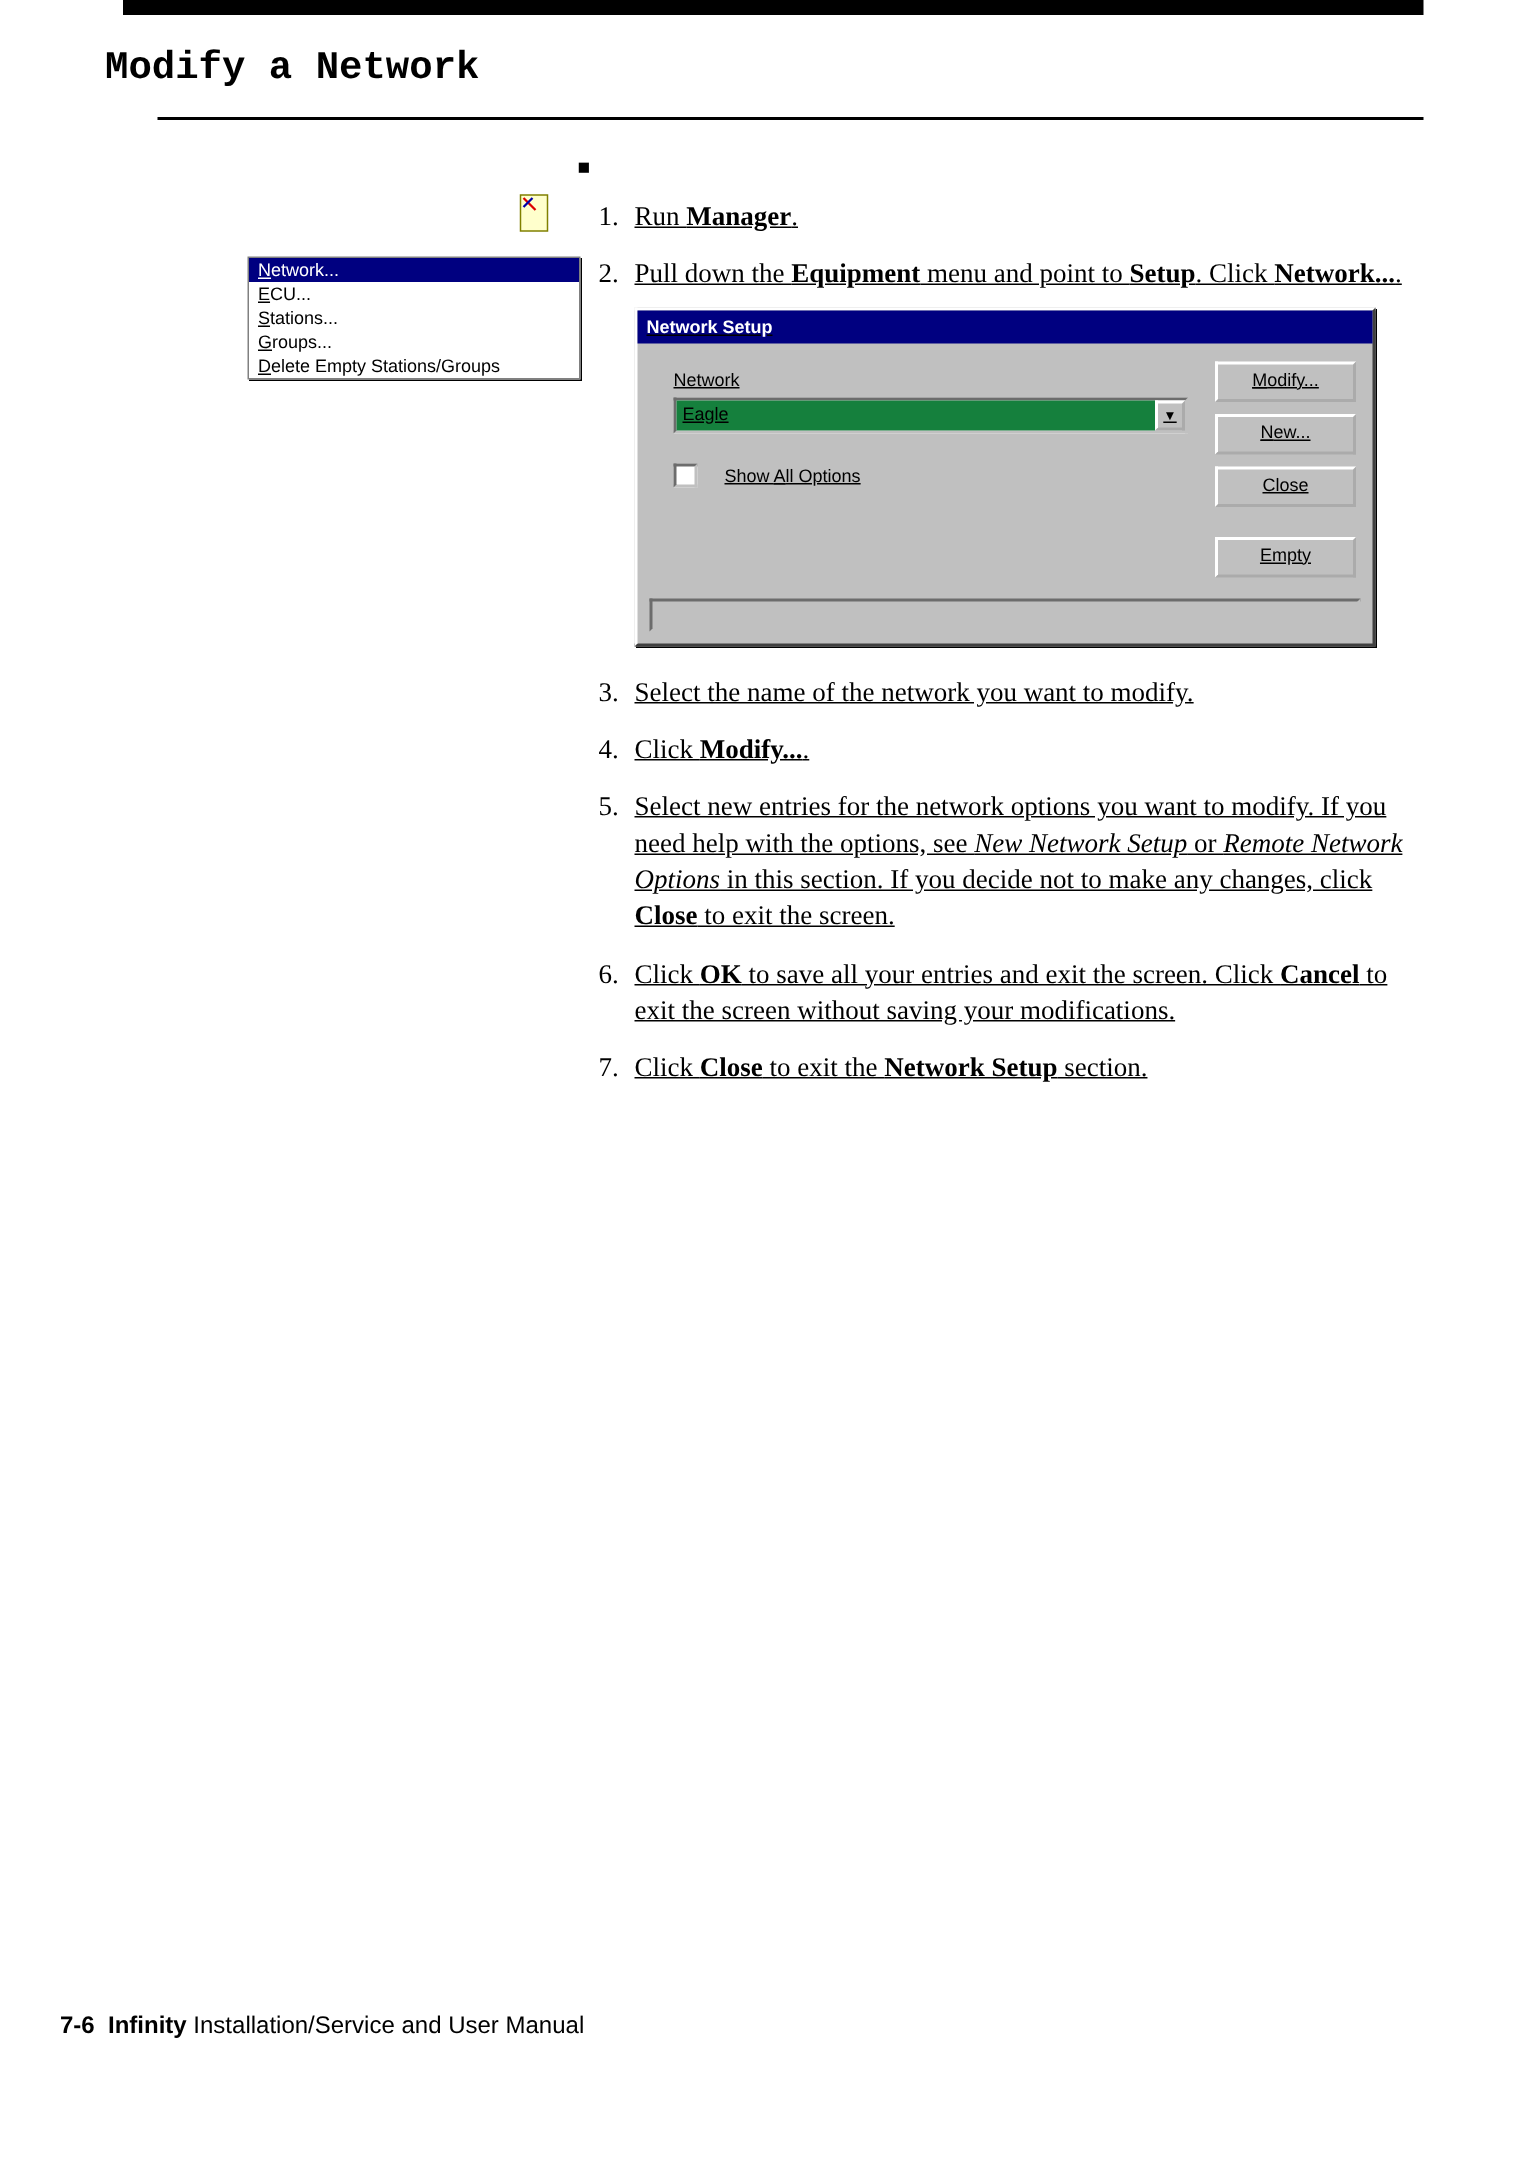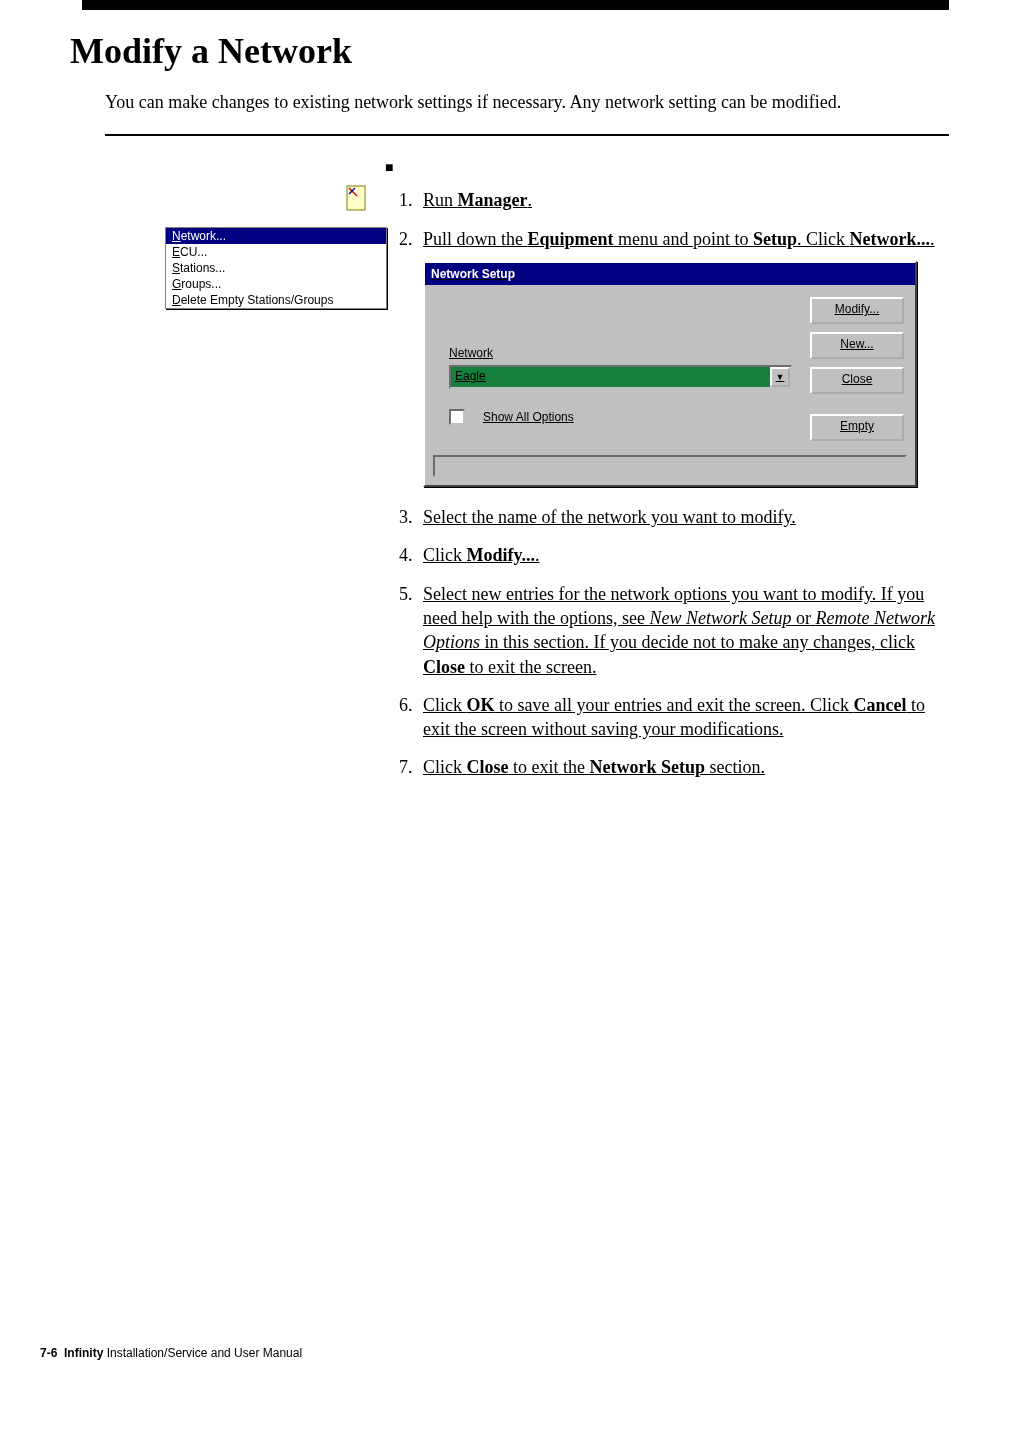--- a/index.html
+++ b/index.html
@@ -17,23 +17,23 @@
     min-height: 1400px;
     position: relative;
   }
   .topbar {
     border-top: 10px solid #000;
     margin-left: 42px;
     margin-right: 0;
     margin-bottom: 20px;
   }
   h1 {
-    font-family: Liberation Serif, serif;
+    font-family: Liberation Mono, monospace;
     font-weight: bold;
-    font-size: 36px;
+    font-size: 26px;
     margin: 0 0 18px 30px;
   }
   .intro {
     margin: 0 0 20px 65px;
     line-height: 1.35;
   }
   hr.divider {
     border: none;
     border-top: 2px solid #000;
     margin: 0 0 20px 65px;
@@ -131,21 +131,20 @@
   }
   .dialog-left {
     flex: 1;
     padding: 4px 18px 0 14px;
   }
   .dialog-right {
     width: 95px;
   }
   .label {
     margin-bottom: 4px;
-    margin-top: 44px;
   }
   .combo {
     display: flex;
     border: 2px inset #c0c0c0;
     background: #fff;
     height: 20px;
     margin-bottom: 20px;
   }
   .combo-text {
     flex: 1;
@@ -188,32 +187,31 @@
     margin: 0 8px 8px 8px;
     height: 18px;
     border: 2px inset #c0c0c0;
   }
   
   .footer {
     position: absolute;
     bottom: 40px;
     left: 40px;
     font-family: Arial, Helvetica, sans-serif;
-    font-size: 12px;
+    font-size: 16px;
   }
   .footer .pn { font-weight: bold; }
   .footer .bold { font-weight: bold; }
 </style>
 </head>
 <body>
 
 <div class="page">
   <div class="topbar"></div>
   <h1>Modify a Network</h1>
-  <p class="intro">You can make changes to existing network settings if necessary. Any network setting can be modified.</p>
   <hr class="divider">
 
   <div class="columns">
 
     <div class="leftcol">
       <svg class="note-icon" viewBox="0 0 22 28">
         <rect x="2" y="2" width="18" height="24" fill="#ffffcc" stroke="#808000" stroke-width="1"></rect>
         <path d="M 4 4 L 12 12" stroke="#d00" stroke-width="1.5"></path>
         <path d="M 10 4 L 4 10" stroke="#00a" stroke-width="1.5"></path>
       </svg>

